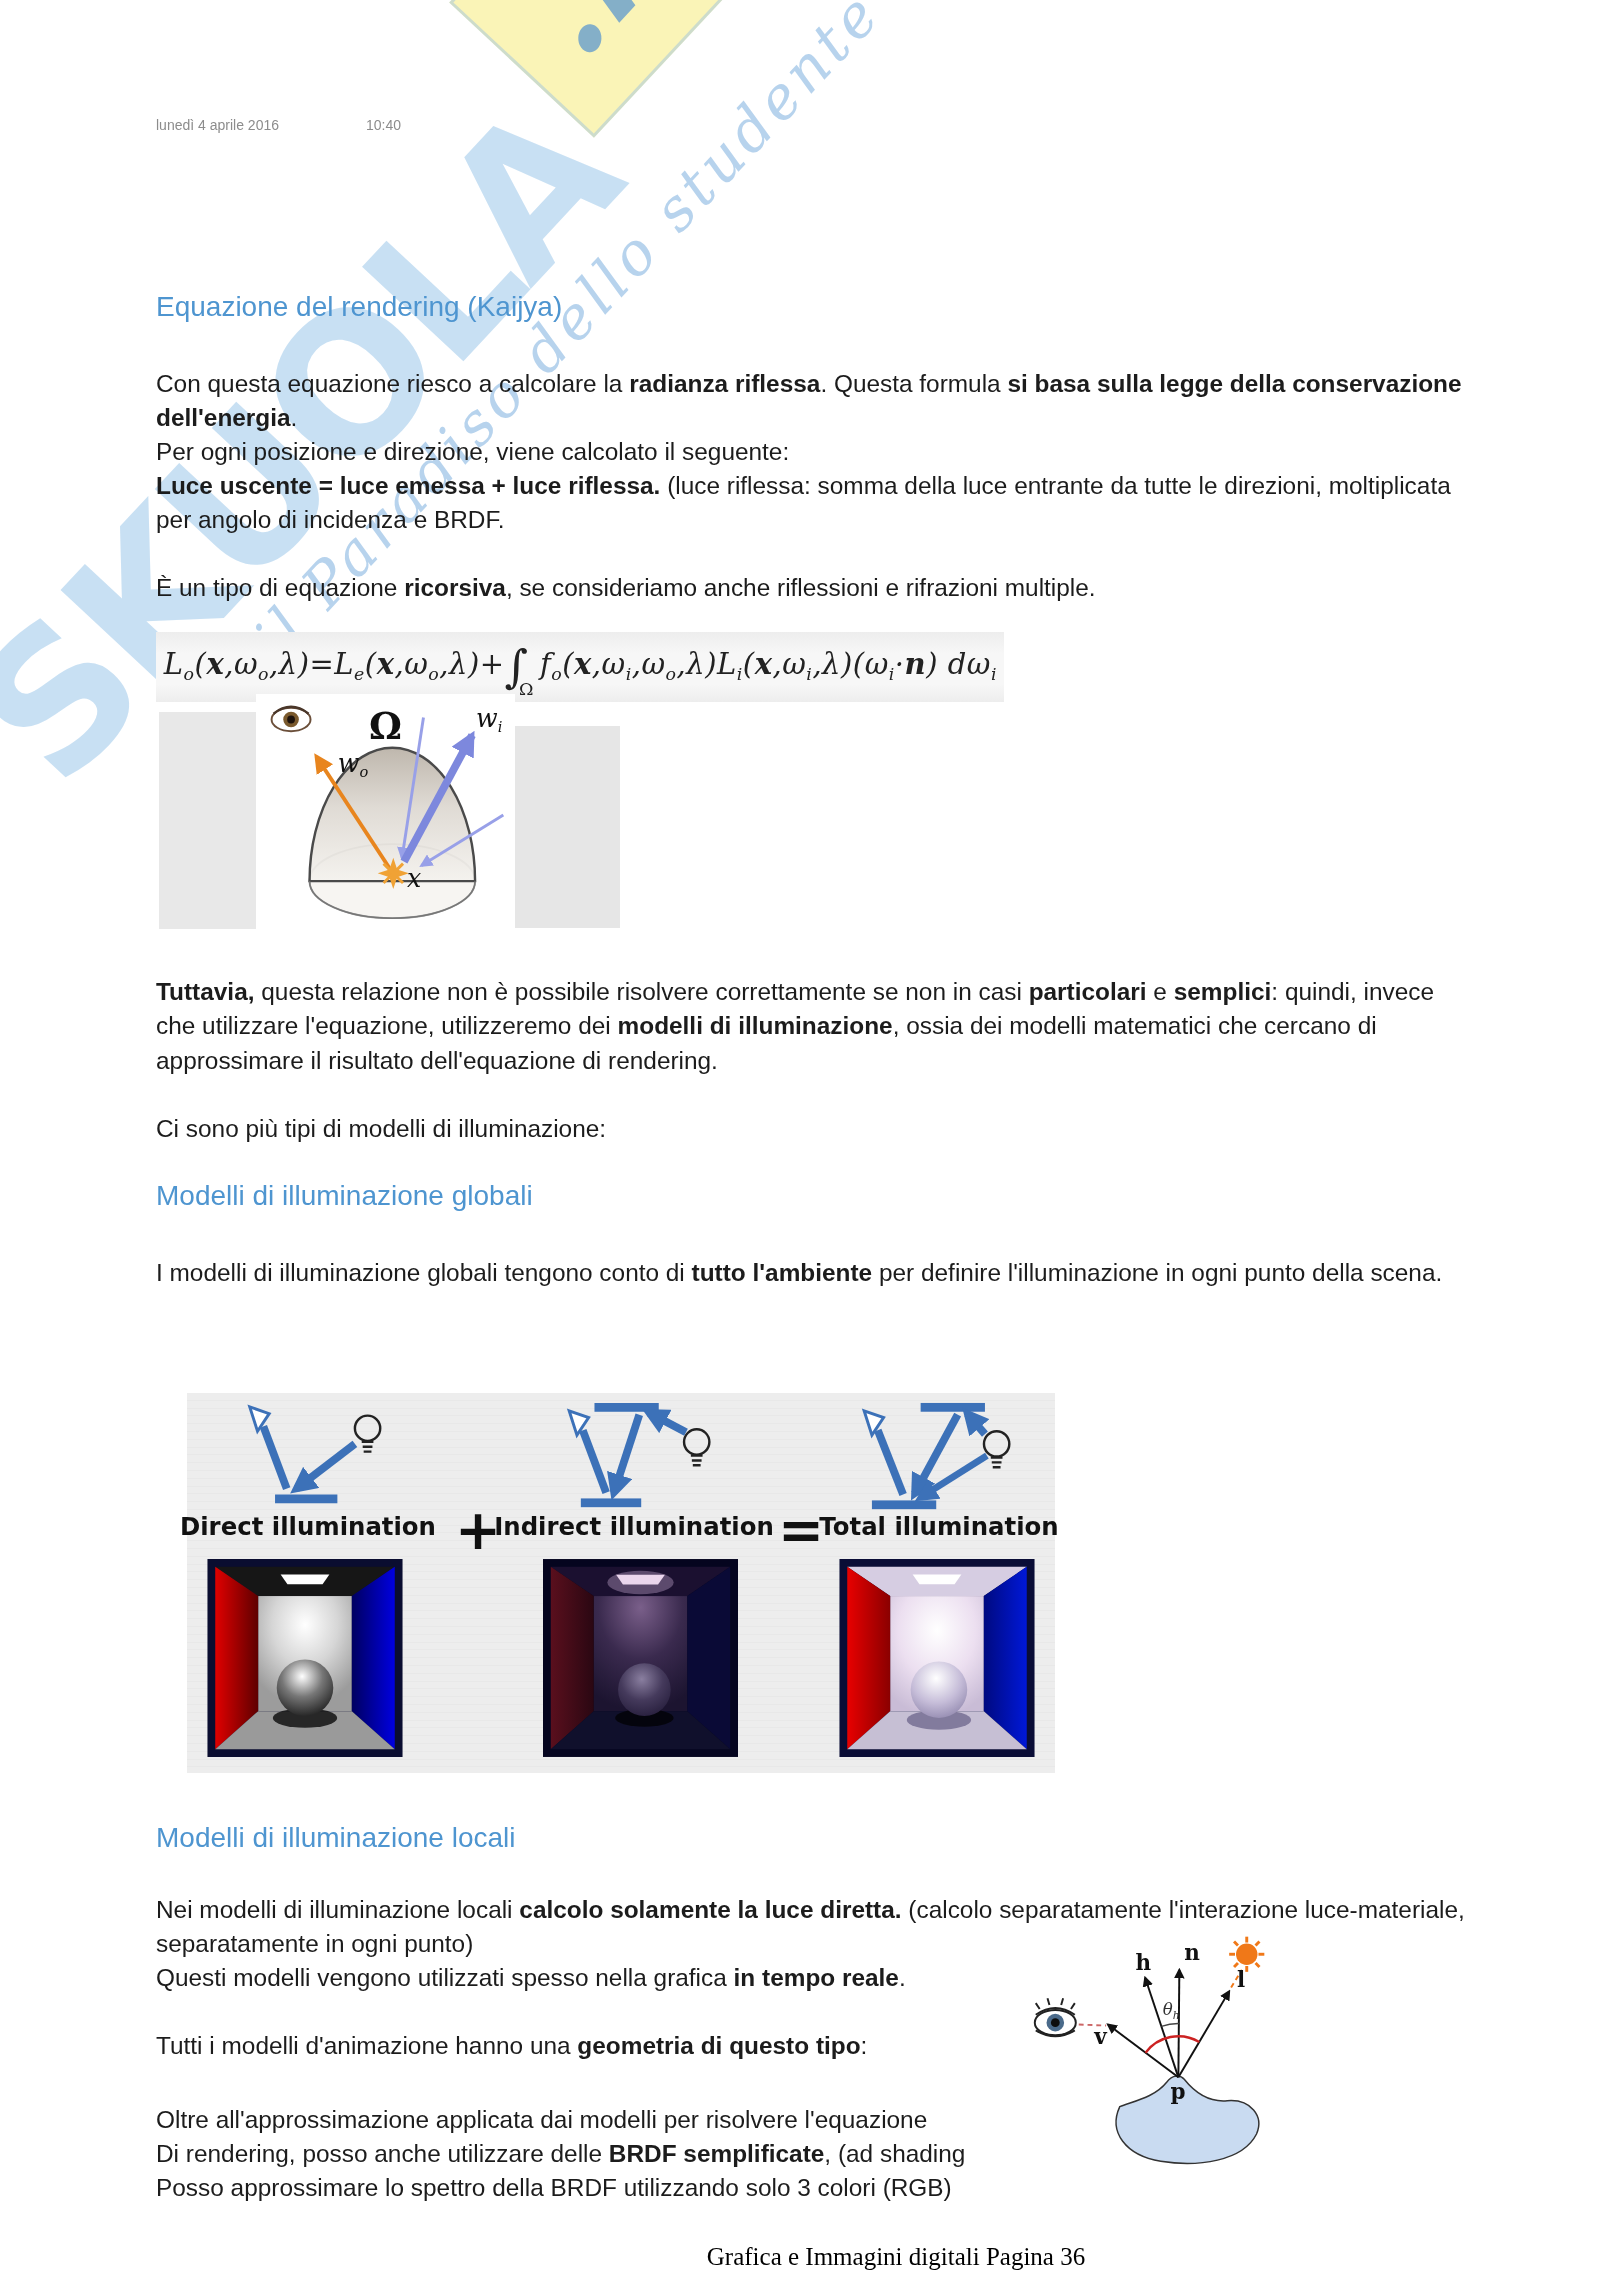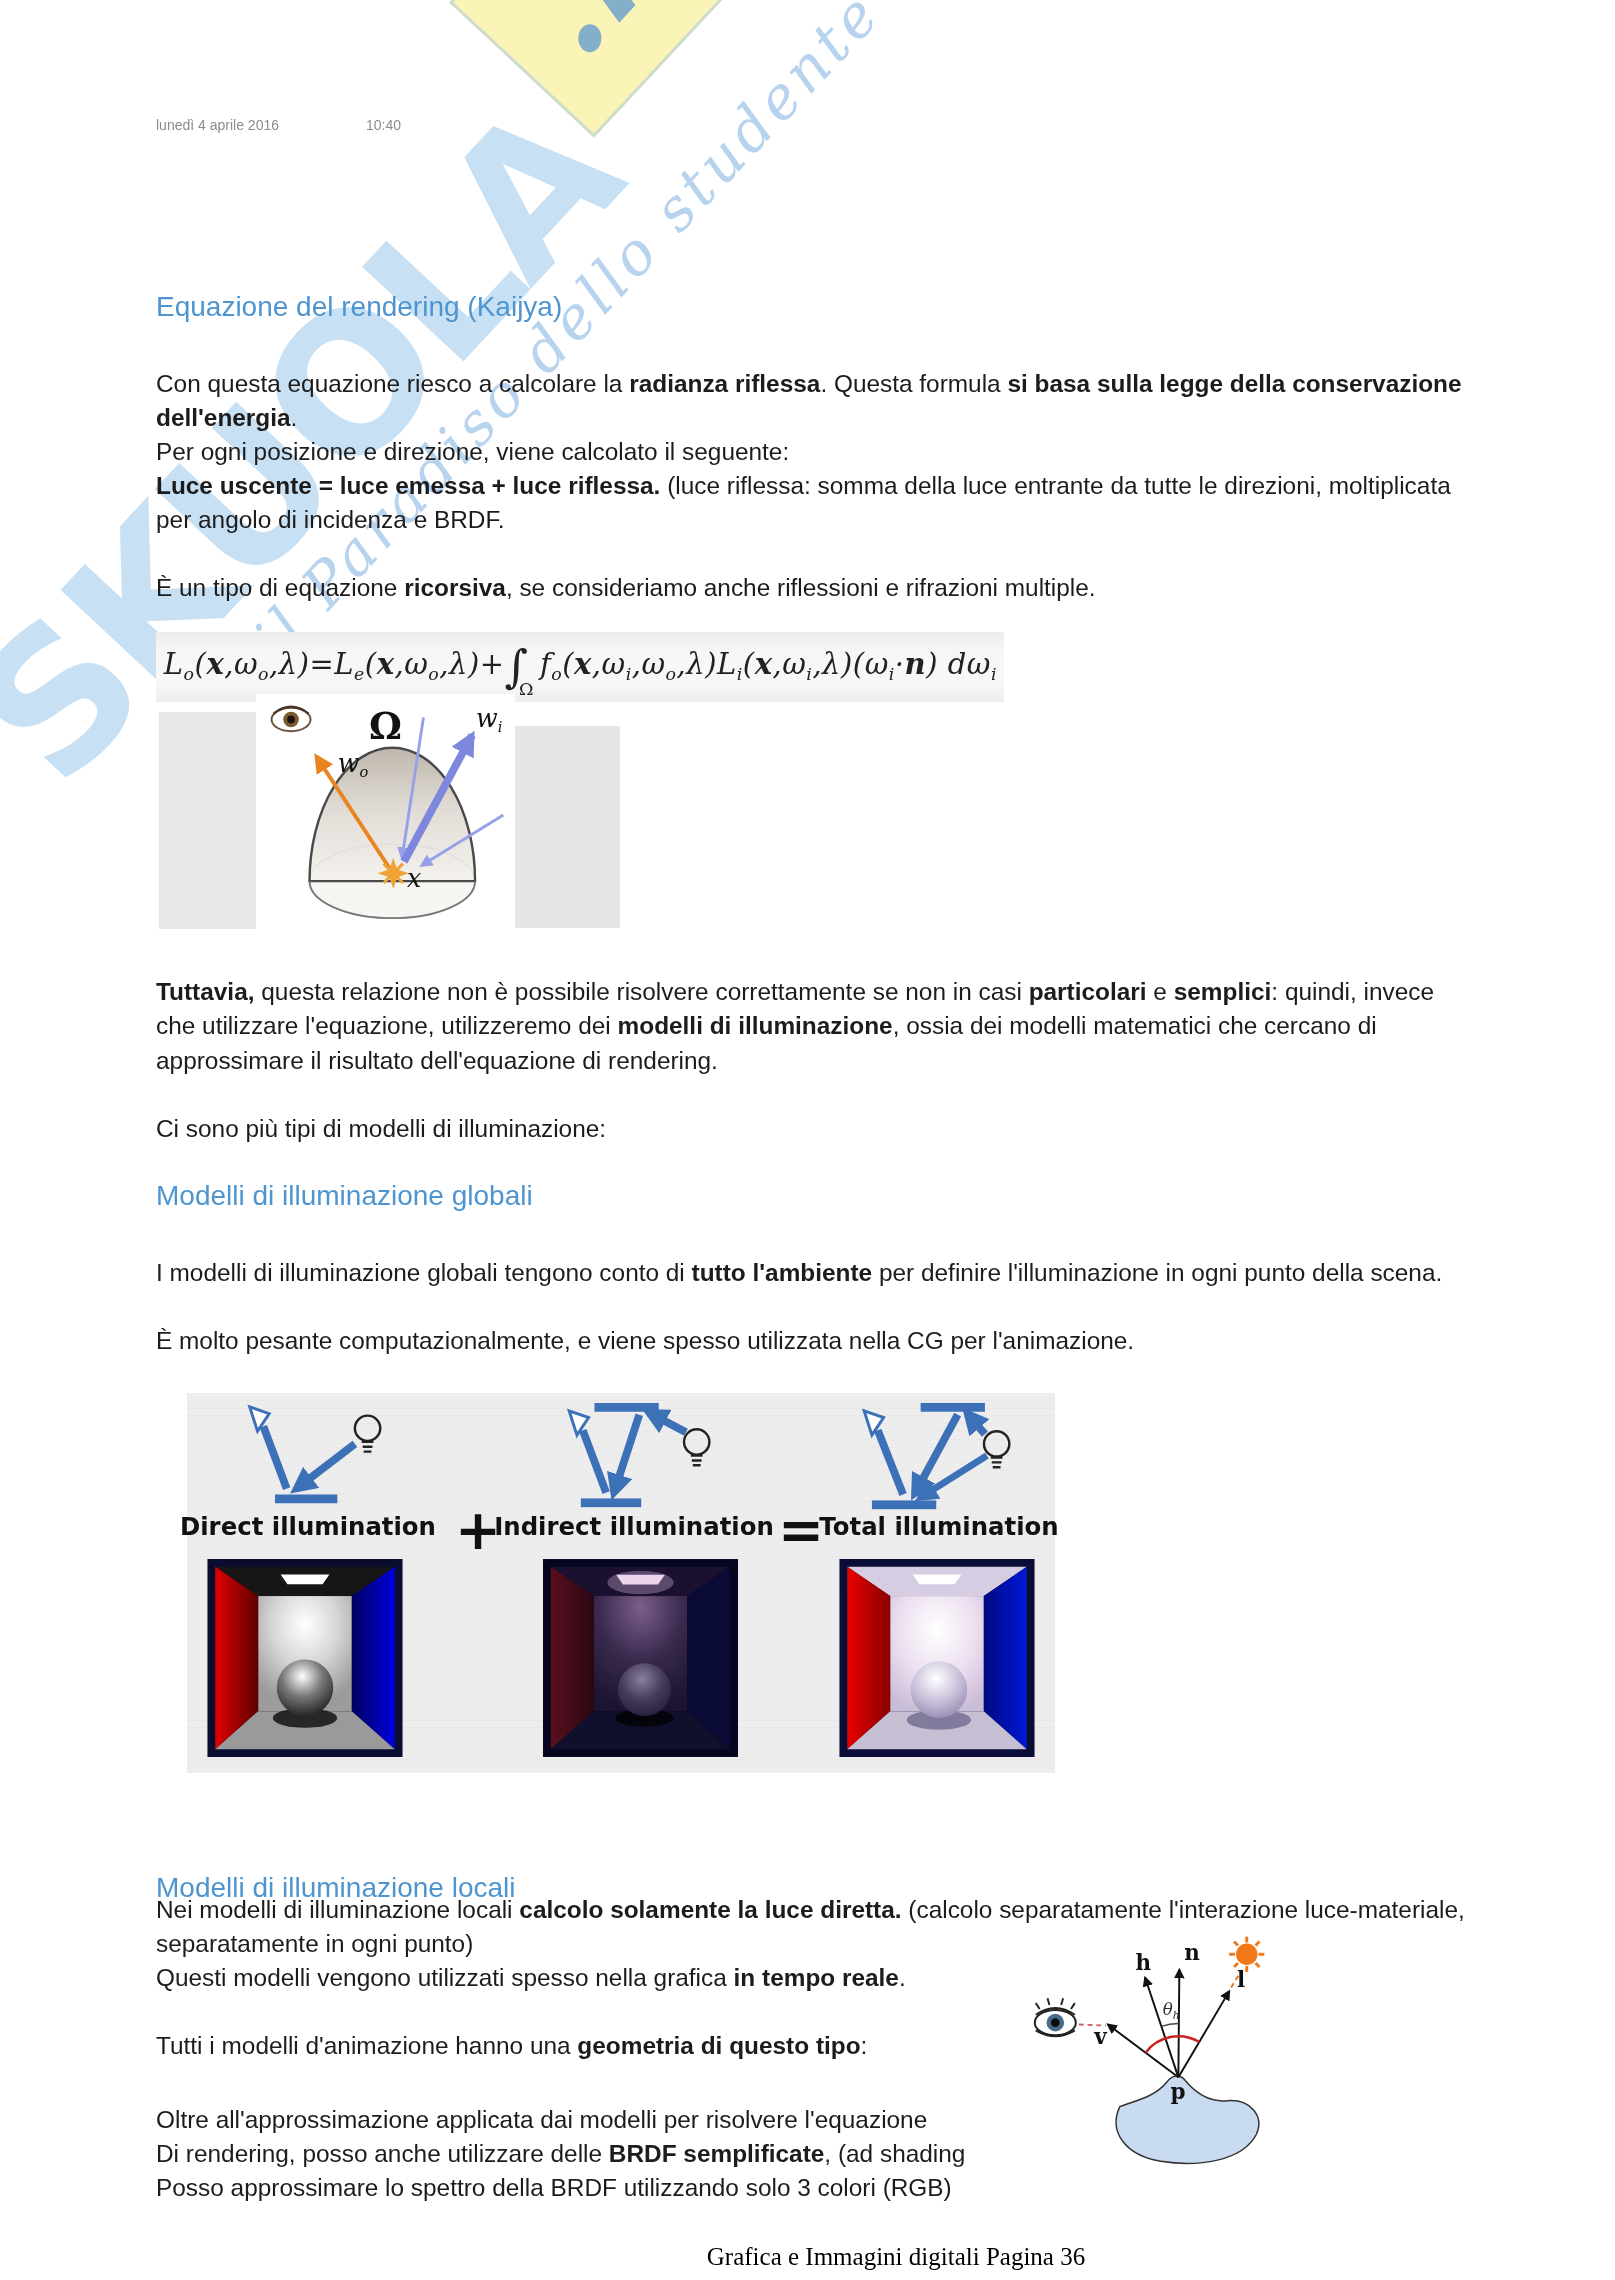--- a/index.html
+++ b/index.html
@@ -126,21 +126,20 @@
     </div>
   </div>
 
   <div class="tl" style="top:975px;"><span class="b">Tuttavia,</span><span> questa relazione non è possibile risolvere correttamente se non in casi </span><span class="b">particolari</span><span> e </span><span class="b">semplici</span><span>: quindi, invece</span></div>
   <div class="tl" style="top:1009px;"><span>che utilizzare l'equazione, utilizzeremo dei </span><span class="b">modelli di illuminazione</span><span>, ossia dei modelli matematici che cercano di</span></div>
   <div class="tl" style="top:1044px;"><span>approssimare il risultato dell'equazione di rendering.</span></div>
   <div class="tl" style="top:1112px;"><span>Ci sono più tipi di modelli di illuminazione:</span></div>
 
   <div class="h" style="top:1180px;">Modelli di illuminazione globali</div>
   <div class="tl" style="top:1256px;"><span>I modelli di illuminazione globali tengono conto di </span><span class="b">tutto l'ambiente</span><span> per definire l'illuminazione in ogni punto della scena.</span></div>
-  <div class="tl" style="top:1324px;"><span>È molto pesante computazionalmente, e viene spesso utilizzata nella CG per l'animazione.</span></div>
 
   <div class="fig2">
 
     <svg class="cdiag" style="left:39px;" width="176" height="112" viewBox="0 0 180 115">
       <defs>
           <marker id="cA1" viewBox="0 0 10 10" refX="7" refY="5" markerWidth="3.4" markerHeight="3.4" orient="auto">
             <path d="M0,0L10,5L0,10z" fill="#3c71b8"></path>
           </marker>
         </defs>
       <rect x="50" y="96" width="64" height="9" fill="#3c71b8"></rect>
@@ -279,21 +278,21 @@
       <rect x="52" y="38" width="96" height="118" fill="url(#g3)"></rect>
       <polygon points="8,8 52,38 52,156 8,195" fill="url(#r3)"></polygon>
       <polygon points="148,38 192,8 192,195 148,156" fill="url(#b3)"></polygon>
       <polygon points="52,156 148,156 192,195 8,195" fill="#c6bfd4"></polygon>
       <polygon points="75,16 125,16 118,26 82,26" fill="#ffffff"></polygon>
       <ellipse cx="102" cy="165" rx="33" ry="10" fill="#5e5680" opacity="0.65"></ellipse>
       <circle cx="102" cy="134" r="29" fill="url(#s3)"></circle>
     </svg>
   </div>
 
-  <div class="h" style="top:1872px;">Modelli di illuminazione locali</div>
+  <div class="h" style="top:1822px;">Modelli di illuminazione locali</div>
   <div class="tl" style="top:1893px;"><span>Nei modelli di illuminazione locali </span><span class="b">calcolo solamente la luce diretta.</span><span> (calcolo separatamente l'interazione luce-materiale,</span></div>
   <div class="tl" style="top:1927px;"><span>separatamente in ogni punto)</span></div>
   <div class="tl" style="top:1961px;"><span>Questi modelli vengono utilizzati spesso nella grafica </span><span class="b">in tempo reale</span><span>.</span></div>
   <div class="tl" style="top:2029px;"><span>Tutti i modelli d'animazione hanno una </span><span class="b">geometria di questo tipo</span><span>:</span></div>
   <div class="tl" style="top:2103px;"><span>Oltre all'approssimazione applicata dai modelli per risolvere l'equazione</span></div>
   <div class="tl" style="top:2137px;"><span>Di rendering, posso anche utilizzare delle </span><span class="b">BRDF semplificate</span><span>, (ad shading</span></div>
   <div class="tl" style="top:2171px;"><span>Posso approssimare lo spettro della BRDF utilizzando solo 3 colori (RGB)</span></div>
 
   <div class="fig3">
     <svg width="252" height="252" viewBox="0 0 258 258">

